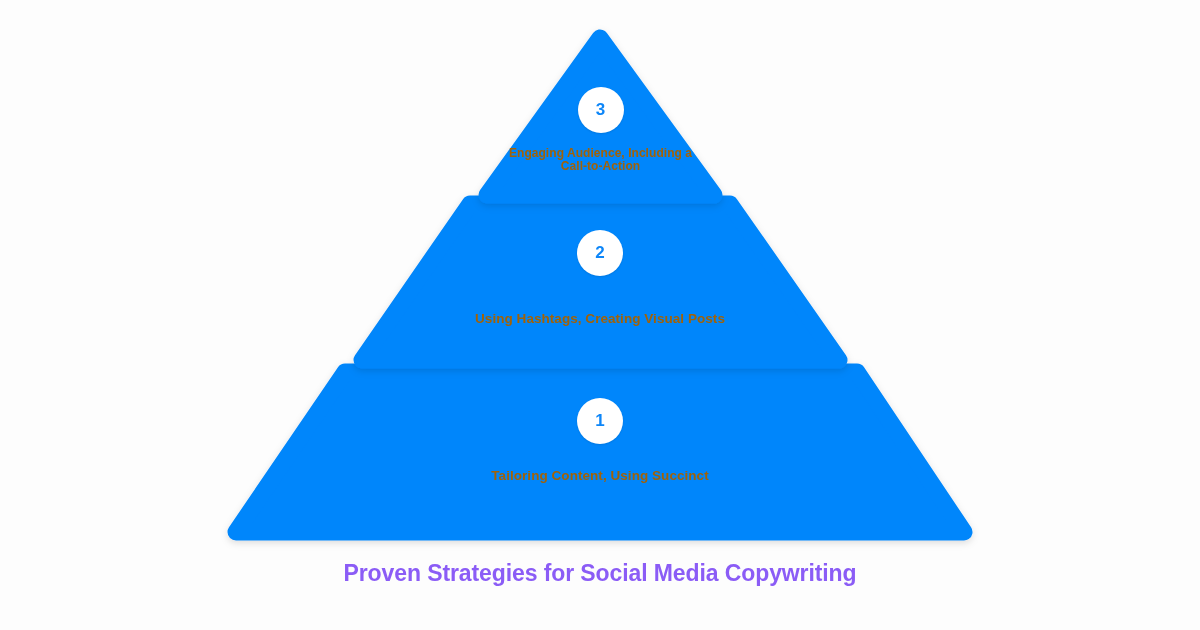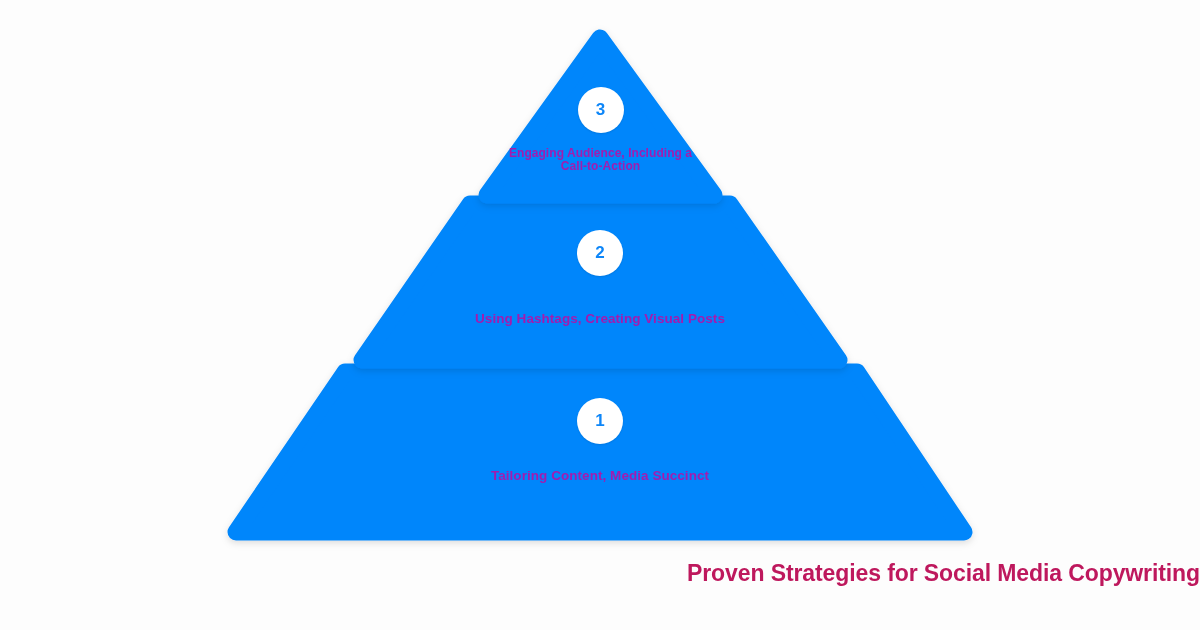--- a/index.html
+++ b/index.html
@@ -58,21 +58,21 @@
     align-items: center;
     justify-content: center;
     font-size: 17px;
     font-weight: bold;
     color: #0d86f8;
     letter-spacing: 0.2px;
     box-shadow: 0 1px 2px rgba(0, 0, 0, 0.10);
   }
 
   .tier-label {
-    color: #a21caf;
+    color: #a16207;
     font-weight: bold;
     text-align: center;
     line-height: 1.12;
     letter-spacing: 0.05px;
   }
 
   
   #tier-3-content {
     left: 487px;
     top: 87px;
@@ -106,24 +106,24 @@
     font-size: 13.5px;
     margin-top: 24px;
   }
 
   
   #caption {
     position: absolute;
     left: 0;
     top: 560px;
     width: 1200px;
-    text-align: right;
+    text-align: center;
     font-size: 23px;
     font-weight: bold;
-    color: #be185d;
+    color: #8b5cf6;
     letter-spacing: -0.1px;
   }
 </style>
 </head>
 <body>
 
 <div id="infographic">
 
   <div id="pyramid-stage">
 
@@ -149,20 +149,20 @@
       <div class="tier-label">Engaging Audience, Including a Call-to-Action</div>
     </div>
 
     <div class="tier-content" id="tier-2-content">
       <div class="badge">2</div>
       <div class="tier-label">Using Hashtags, Creating Visual Posts</div>
     </div>
 
     <div class="tier-content" id="tier-1-content">
       <div class="badge">1</div>
-      <div class="tier-label">Tailoring Content, Media Succinct</div>
+      <div class="tier-label">Tailoring Content, Using Succinct</div>
     </div>
 
   </div>
 
   <div id="caption">Proven Strategies for Social Media Copywriting</div>
 
 </div>
 
 </body></html>

